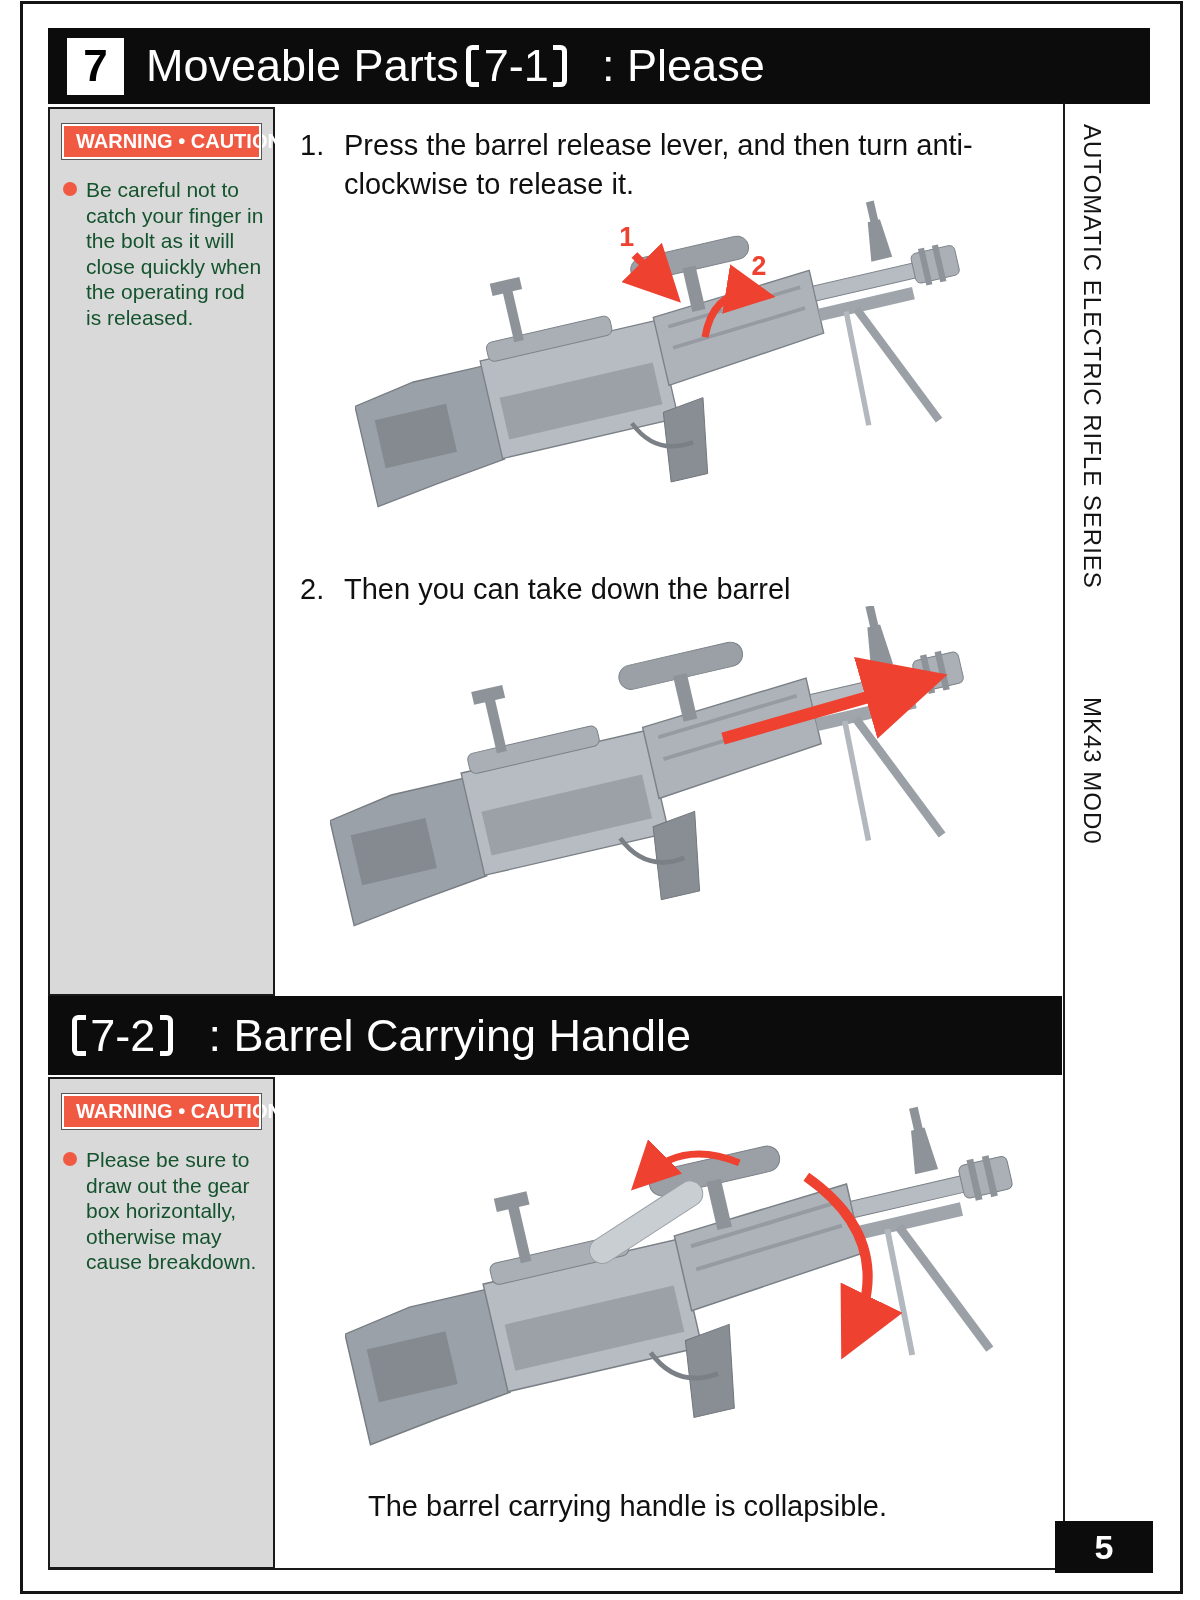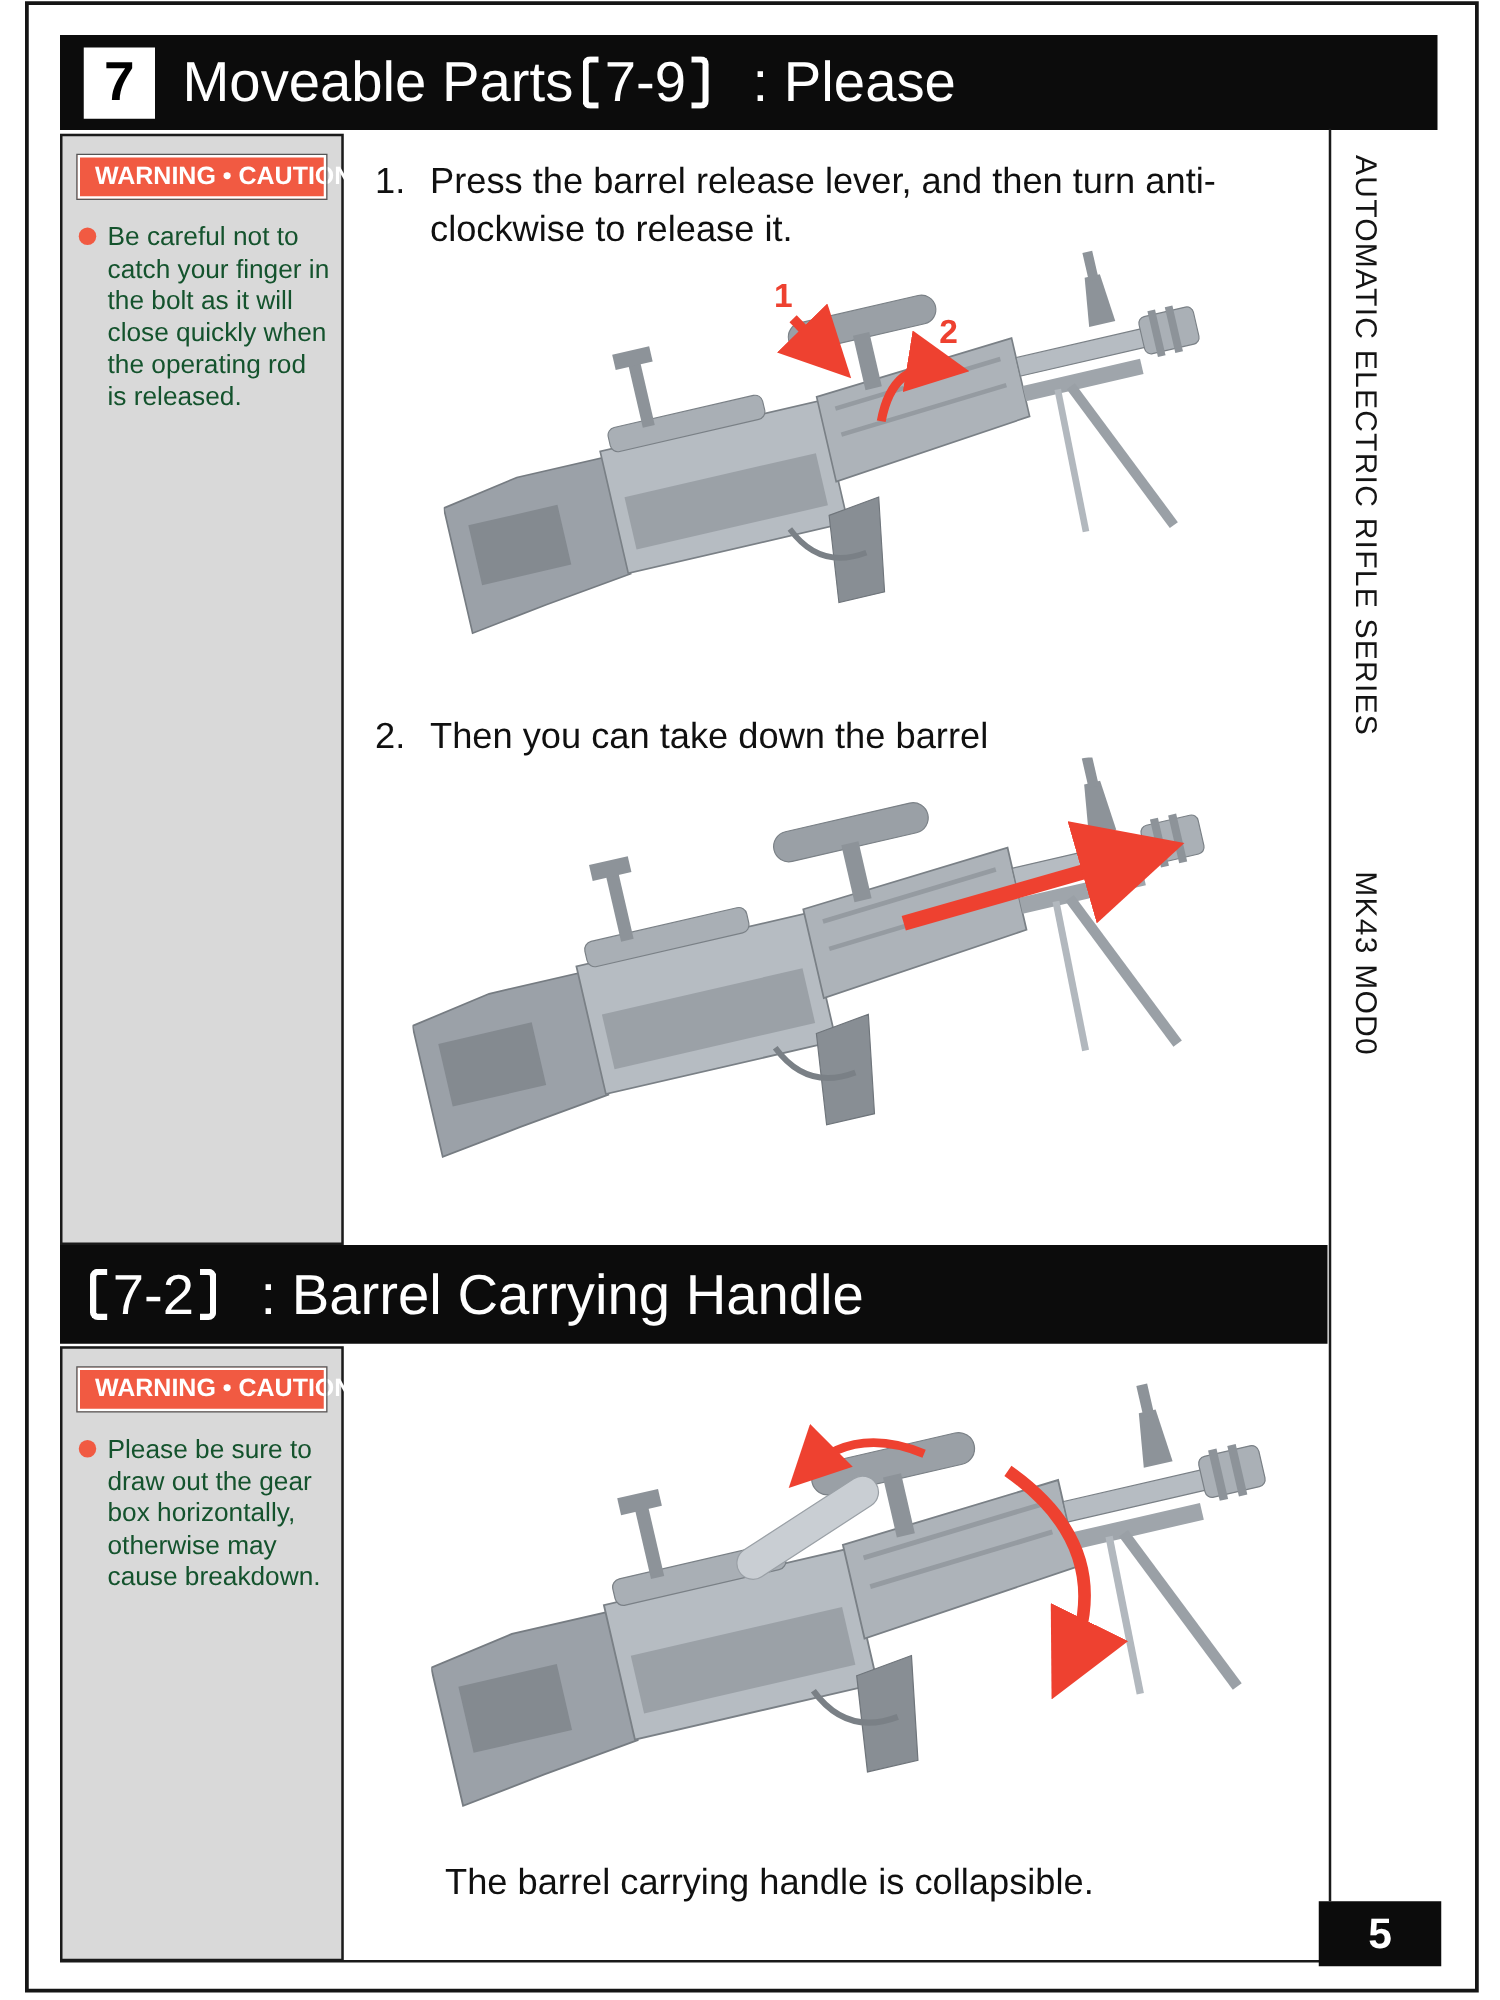--- a/index.html
+++ b/index.html
@@ -35,21 +35,21 @@
   .series{left:1078px;top:124px;}
   .model{left:1078px;top:697px;}
   .page-num{left:1055px;top:1521px;width:98px;height:52px;background:#0c0c0c;color:#fff;
             font-size:34px;font-weight:bold;display:flex;align-items:center;justify-content:center;}
   .content-bottom{left:48px;top:1568px;width:1015px;height:2px;background:#1a1a1a;}
   
   .step{display:flex;font-size:29px;line-height:1.35;color:#101010;}
   .step-num{flex:none;width:44px;}
   .step1{left:300px;top:126px;width:748px;}
   .step2{left:300px;top:570px;width:748px;}
-  .caption{left:356px;top:1490px;font-size:29px;color:#101010;}
+  .caption{left:368px;top:1490px;font-size:29px;color:#101010;}
   
   .fig1{left:355px;top:196px;width:625px;height:350px;}
   .fig2{left:330px;top:606px;width:655px;height:355px;}
   .fig3{left:345px;top:1106px;width:690px;height:378px;}
   .fig svg{width:100%;height:100%;display:block;}
   .callout{font-size:30px;font-weight:bold;fill:#ee4130;}
 </style>
 </head>
 <body>
 
@@ -88,21 +88,21 @@
   </defs>
 </svg>
 
 <div class="abs frame"></div>
 
 <div class="abs hdr hdr-71">
   <div class="chapter-box">7</div>
   <div class="hdr-title">
     <span>Moveable Parts</span>
     <span class="lent open"></span>
-    <span>7-9</span>
+    <span>7-1</span>
     <span class="lent close"></span>
     <span class="suffix">: Please</span>
   </div>
 </div>
 
 <div class="abs side-gray side-71">
   <div class="warn-banner">WARNING • CAUTION</div>
   <div class="warn-item">
     <span class="warn-dot"></span>
     <span>Be careful not to catch your finger in the bolt as it will close quickly when the operating rod is released.</span>

